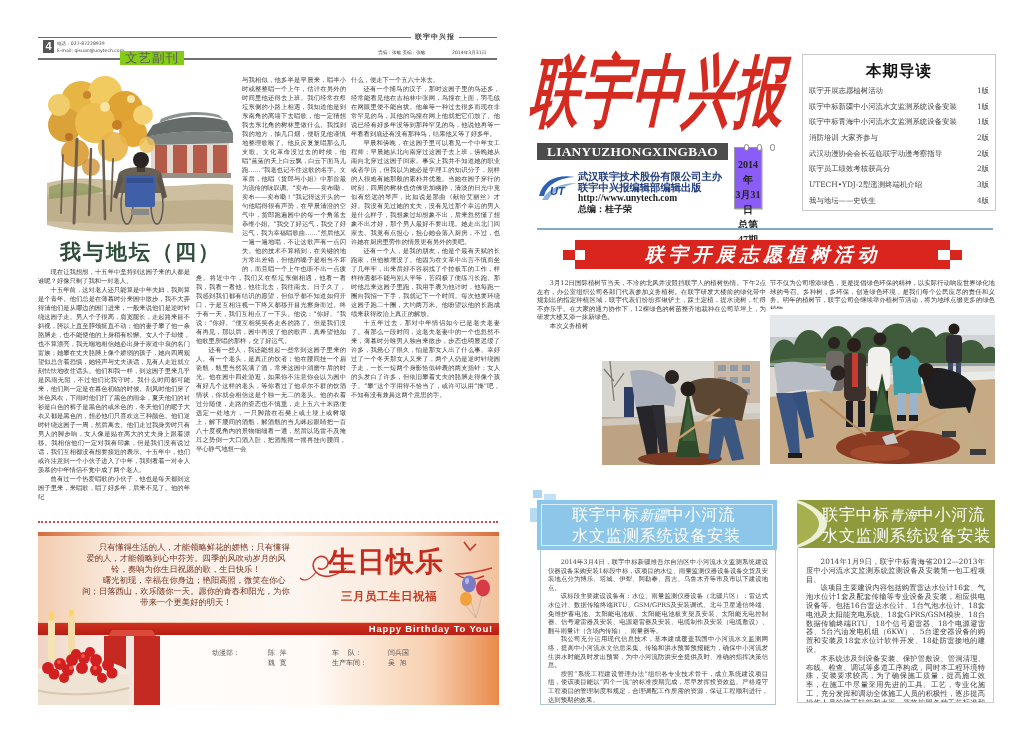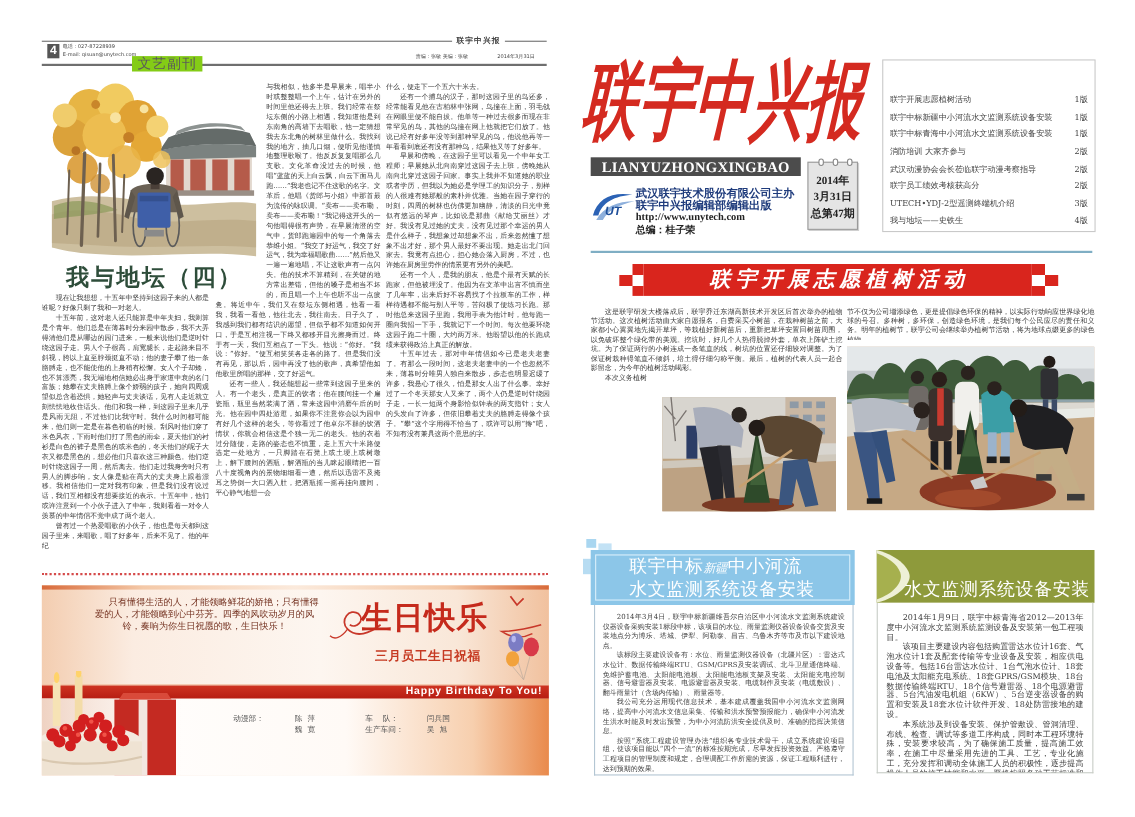--- a/index.html
+++ b/index.html
@@ -36,21 +36,21 @@
 .balloons{left:418px;top:42px;width:38px;height:44px;}
 .bday-band{left:0;top:90px;width:461px;height:13px;background:linear-gradient(180deg,#cf3422 0%,#b71d12 100%);border-top:1px solid #f2c2a6;}
 .bday-band-text{right:6px;top:0;font-family:"Liberation Sans",sans-serif;font-size:9.5px;line-height:12px;font-weight:bold;color:#fff;letter-spacing:0.8px;white-space:nowrap;}
 .cake{left:0;top:78px;width:127px;height:95px;}
 .names{font-size:7px;line-height:10px;color:#555;white-space:pre;}
 
 
 .mast-title{left:533px;top:50px;width:262px;height:90px;overflow:visible;}
 .mast-title span{display:inline-block;font-family:"DejaVu Serif",serif;font-weight:bold;font-style:italic;font-size:50px;line-height:54px;color:#d42a20;letter-spacing:1px;transform:scaleY(1.55) skewX(-6deg);transform-origin:0 0;white-space:nowrap;}
 .pinyin-bar{left:537px;top:143px;width:191px;height:17px;background:#4c4c4c;color:#fff;font-family:"Liberation Serif",serif;font-weight:bold;font-size:13.3px;line-height:17px;text-align:center;letter-spacing:0.3px;white-space:nowrap;}
-.calendar{left:734px;top:147px;width:46px;height:62px;background:#e5e5e5;border:1px solid #9a9a9a;box-shadow:1px 1px 0 #cfcfcf;text-align:center;font-family:"Liberation Serif",serif;font-weight:bold;font-size:10px;line-height:15px;color:#222;padding-top:9px;}
+.calendar{left:734px;top:147px;width:28px;height:62px;background:#8b5cf6;border:1px solid #9a9a9a;box-shadow:1px 1px 0 #cfcfcf;text-align:center;font-family:"Liberation Serif",serif;font-weight:bold;font-size:10px;line-height:15px;color:#222;padding-top:9px;}
 .ring{position:absolute;top:-4px;width:5px;height:7px;border:1px solid #888;border-radius:3px;background:#fff;}
 .logo{left:537px;top:172px;width:40px;height:30px;}
 .pub{left:578px;white-space:nowrap;font-weight:bold;}
 .pub-cn{font-family:"DejaVu Sans",sans-serif;font-size:10.3px;line-height:11px;color:#1e3b7c;}
 .pub-url{font-family:"Liberation Serif",serif;font-size:9.5px;line-height:10px;color:#222;}
 .pub-ed{font-family:Liberation Sans, sans-serif;font-size:9px;line-height:10px;color:#222;text-align:center;}
 
 
 .toc{left:802px;top:54px;width:194px;height:157px;border:1.5px solid #c9c9c9;background:#fff;}
 .toc-title{position:absolute;left:0;top:6px;width:100%;text-align:center;font-family:"DejaVu Sans",sans-serif;font-weight:bold;font-size:15.5px;line-height:20px;letter-spacing:1px;color:#111;}
@@ -65,21 +65,21 @@
 .lead-col p{margin:0;text-indent:2em;}
 .lead-col p.cont{text-indent:0;}
 .float-spacer-right{float:right;width:0;height:81px;}
 .float-photo{float:right;clear:right;width:158px;height:104px;margin:1px 6px 0 5px;}
 
 
 .tb-banner{left:537px;top:500px;width:240px;height:50px;background:#8cc6e8;}
 .tb-inner{left:4px;top:4px;right:4px;bottom:4px;border:1px solid #d9effb;}
 .deco-sq{position:absolute;background:#a9d6f0;}
 .tender-head{position:absolute;color:#fff;font-family:"DejaVu Sans",sans-serif;font-size:16.3px;line-height:21px;letter-spacing:0.6px;white-space:nowrap;}
-.tender-head .region{font-family:Liberation Sans, sans-serif;font-style:italic;font-size:11px;letter-spacing:0;}
+.tender-head .region{font-family:Liberation Sans, sans-serif;font-style:italic;font-size:14px;letter-spacing:0;}
 .tb-box{left:540px;top:550px;width:236px;height:155px;border:1px solid #b3c6d3;border-top:none;background:#fff;padding:8px 7px 0 7px;overflow:hidden;font-size:6.35px;line-height:8.6px;color:#3d3d3d;text-align:justify;}
 .tb-box p,.tg-box p{margin:0;text-indent:2em;}
 .tg-banner{left:797px;top:500px;width:198px;height:48px;background:#8e9a3b;overflow:hidden;}
 .tg-box{left:797px;top:548px;width:197px;height:155px;border:1px solid #c8ccc6;border-top:none;background:#fff;padding:10px 8px 0 8px;overflow:hidden;font-size:7.3px;line-height:8.8px;color:#3d3d3d;text-align:justify;}
 </style>
 </head>
 <body>
 
 <div>
 
@@ -161,20 +161,21 @@
     <p>还有一个人，是我的朋友，他是个最有天赋的长跑家，但他被埋没了。他因为在文革中出言不慎而坐了几年牢，出来后好不容易找了个拉板车的工作，样样待遇都不能与别人平等，苦闷极了便练习长跑。那时他总来这园子里跑，我用手表为他计时，他每跑一圈向我招一下手，我就记下一个时间。每次他要环绕这园子跑二十圈，大约两万米。他盼望以他的长跑成绩来获得政治上真正的解放。</p>
     <p>十五年过去，那对中年情侣如今已是老夫老妻了。有那么一段时间，这老夫老妻中的一个也忽然不来，薄暮时分唯男人独自来散步，步态也明显迟缓了许多，我悬心了很久，怕是那女人出了什么事。幸好过了一个冬天那女人又来了，两个人仍是逆时针绕园子走，一长一短两个身影恰似钟表的两支指针；女人的头发白了许多，但依旧攀着丈夫的胳膊走得像个孩子。“攀”这个字用得不恰当了，或许可以用“搀”吧，不知有没有兼具这两个意思的字。</p>
   </div>
 
   <div class="abs dotted-rule"></div>
 
   <div class="abs bday">
     <div class="abs bday-top-edge"></div>
     <div class="abs poem">
       <p>只有懂得生活的人，才能领略鲜花的娇艳；只有懂得爱的人，才能领略到心中芬芳。四季的风吹动岁月的风铃，奏响为你生日祝愿的歌，生日快乐！</p>
+      <p>曙光初现，幸福在你身边；艳阳高照，微笑在你心间；日落西山，欢乐随你一天。愿你的青春和阳光，为你带来一个更美好的明天！</p>
     </div>
     <svg class="abs bday-swirl" viewBox="0 0 200 50">
       <path d="M50 30 C40 38 28 42 20 34 C12 26 22 14 30 20 C36 26 28 34 22 30" fill="none" stroke="#c8382a" stroke-width="1.6"></path>
       <path d="M20 34 C14 42 8 44 4 40" fill="none" stroke="#c8382a" stroke-width="1.2"></path>
       <path d="M188 38 C176 44 166 40 160 36 C172 36 182 34 196 30" fill="none" stroke="#c8382a" stroke-width="1.4"></path>
       <path d="M168 4 L174 12 L180 6" fill="none" stroke="#c8382a" stroke-width="1.6"></path>
     </svg>
     <div class="abs bday-title">生日快乐</div>
     <div class="abs bday-sub">三月员工生日祝福</div>
     <svg class="abs balloons" viewBox="0 0 38 44">
@@ -258,20 +259,21 @@
     <path d="M2 24 C6 8 20 2 38 5 C22 6 10 12 7 24 Z" fill="#2b62b5"></path>
     <path d="M5 28 C12 16 24 11 40 11 C26 14 16 19 11 28 Z" fill="#8eb0dc"></path>
     <text x="13" y="23" font-family="Liberation Sans, sans-serif" font-size="11" font-style="italic" font-weight="bold" fill="#1f4f9a">UT</text>
   </svg>
   <div class="abs pub pub-cn" style="top:171px;">武汉联宇技术股份有限公司主办</div>
   <div class="abs pub pub-cn" style="top:182px;">联宇中兴报编辑部编辑出版</div>
   <div class="abs pub pub-url" style="top:193px;">http://www.unytech.com</div>
   <div class="abs pub pub-ed" style="top:204px;">总编：桂子荣</div>
 
   <div class="abs toc">
+    <div class="toc-title">本期导读</div>
     <div class="toc-list">
       <div class="toc-row">
           <span>联宇开展志愿植树活动</span>
           <span>1版</span>
         </div>
       <div class="toc-row">
           <span>联宇中标新疆中小河流水文监测系统设备安装</span>
           <span>1版</span>
         </div>
       <div class="toc-row">
@@ -340,21 +342,21 @@
       <path d="M34 46 L54 44 L56 100 L46 100 Z" fill="#25252a"></path>
       <path d="M50 44 L62 44 L66 92 L58 94 Z" fill="#2c2c32"></path>
       <ellipse cx="78" cy="98" rx="42" ry="7" fill="#7a3a24"></ellipse>
       <path d="M86 28 L74 96 L98 96 Z" fill="#2e4a2a"></path>
       <path d="M86 40 L80 80 L94 80Z" fill="#3f6038"></path>
       <path d="M86 22 C104 12 134 18 146 32 L140 60 C122 56 104 56 94 50 Z" fill="#5b4732"></path>
       <circle cx="86" cy="28" r="7.5" fill="#231c18"></circle>
       <path d="M110 58 L132 56 L142 98 L130 100 L122 74 L118 98 L106 98 Z" fill="#3b567f"></path>
       <line x1="70" y1="82" x2="118" y2="48" stroke="#c8a070" stroke-width="2.2"></line>
     </svg>
-    <p>这是联宇研发大楼落成后，联宇乔迁东湖高新技术开发区后首次举办的植物节活动。这次植树活动由大家自愿报名，自费采买小树苗，在栽种树苗之前，大家都小心翼翼地先揭开草坪，等栽植好新树苗后，重新把草坪安置回树苗周围，以免破坏整个绿化带的美观。挖坑时，好几个人热得脱掉外套，单衣上阵铲土挖坑。为了保证两行的小树连成一条笔直的线，树坑的位置还仔细较对调整。为了保证树栽种得笔直不倾斜，培土得仔细匀称平衡。最后，植树的代表人员一起合影留念，为今年的植树活动喝彩。</p>
+    <p>3月12日国际植树节当天，不冷的北风并没阻挡联宇人的植树热情。下午2点左右，办公室组织公司各部门代表参加义务植树。在联宇研发大楼前的绿化带中规划出的指定种植区域，联宇代表们纷纷挥锹铲土，踩土定植，提水浇树，忙得不亦乐乎。在大家的通力协作下，12棵绿色的树苗整齐地栽种在公司草坪上，为研发大楼又添一抹新绿色。</p>
     <p>本次义务植树</p>
   </div>
   <div class="lead-col" style="left:770px;top:279px;width:225px;height:30px;">
     <p class="cont">节不仅为公司增添绿色，更是提倡绿色环保的精神，以实际行动响应世界绿化地球的号召。多种树，多环保，创造绿色环境，是我们每个公民应尽的责任和义务。明年的植树节，联宇公司会继续举办植树节活动，将为地球点缀更多的绿色植物。</p>
   </div>
 
   <svg class="abs" style="left:770px;top:315px;" width="225" height="149" viewBox="0 0 225 149">
     <rect width="225" height="149" fill="#c6a985"></rect>
     <rect width="225" height="40" fill="#e4e8ea"></rect>
     <rect x="0" y="22" width="36" height="18" fill="#c5cacd"></rect>
@@ -417,20 +419,21 @@
     <p>该标段主要建设设备有：水位、雨量监测仪器设备（北疆片区）：雷达式水位计、数据传输终端RTU、GSM/GPRS及安装调试、北斗卫星通信终端、免维护蓄电池、太阳能电池板、太阳能电池板支架及安装、太阳能充电控制器、信号避雷器及安装、电源避雷器及安装、电缆制作及安装（电缆敷设）、翻斗雨量计（含场内传输）、雨量器等。</p>
     <p>我公司充分运用现代信息技术，基本建成覆盖我国中小河流水文监测网络，提高中小河流水文信息采集、传输和洪水预警预报能力，确保中小河流发生洪水时能及时发出预警，为中小河流防洪安全提供及时、准确的指挥决策信息。</p>
     <p>按照“系统工程建设管理办法”组织各专业技术骨干，成立系统建设项目组，使该项目能以“四个一流”的标准按期完成，尽早发挥投资效益。严格遵守工程项目的管理制度和规定，合理调配工作所需的资源，保证工程顺利进行，达到预期的效果。</p>
   </div>
 
   <div class="abs tg-banner">
     <svg class="abs" style="left:0;top:0;" width="40" height="48" viewBox="0 0 40 48">
       <path d="M0 0 C22 6 30 18 30 24 C30 30 22 42 0 48 Z" fill="#eef0d6"></path>
       <path d="M0 3 C16 9 22 18 22 24 C22 30 16 39 0 45 Z" fill="#a6b04e"></path>
     </svg>
+    <div class="tender-head" style="left:25px;top:4px;"><span>联宇中标</span><span class="region">青海</span><span>中小河流</span></div>
     <div class="tender-head" style="left:25px;top:25px;">水文监测系统设备安装</div>
   </div>
   <div class="abs tg-box">
     <p>2014年1月9日，联宇中标青海省2012—2013年度中小河流水文监测系统监测设备及安装第一包工程项目。</p>
     <p>该项目主要建设内容包括购置雷达水位计16套、气泡水位计1套及配套传输等专业设备及安装，相应供电设备等。包括16台雷达水位计、1台气泡水位计、18套电池及太阳能充电系统、18套GPRS/GSM模块、18台数据传输终端RTU、18个信号避雷器、18个电源避雷器、5台汽油发电机组（6KW）、5台逆变器设备的购置和安装及18套水位计软件开发、18处防雷接地的建设。</p>
     <p>本系统涉及到设备安装、保护管敷设、管洞清理、布线、检查、调试等多道工序构成，同时本工程环境特殊，安装要求较高，为了确保施工质量，提高施工效率，在施工中尽量采用先进的工具、工艺，专业化施工，充分发挥和调动全体施工人员的积极性，逐步提高操作人员的施工技能和水平，严格按照各种工艺标准和施工验收规范施工，确保工程进度和质量的顺利完成。</p>
   </div>
 </div>
 
 </body></html>

